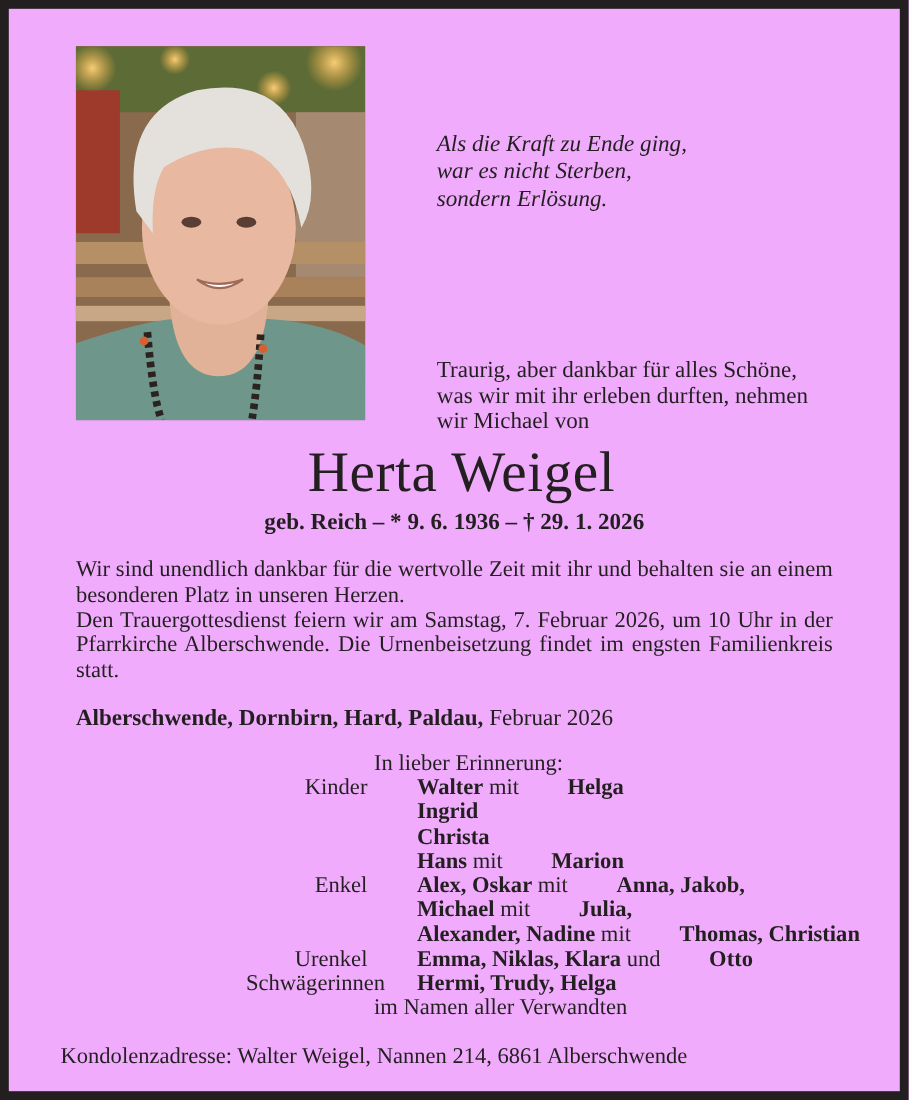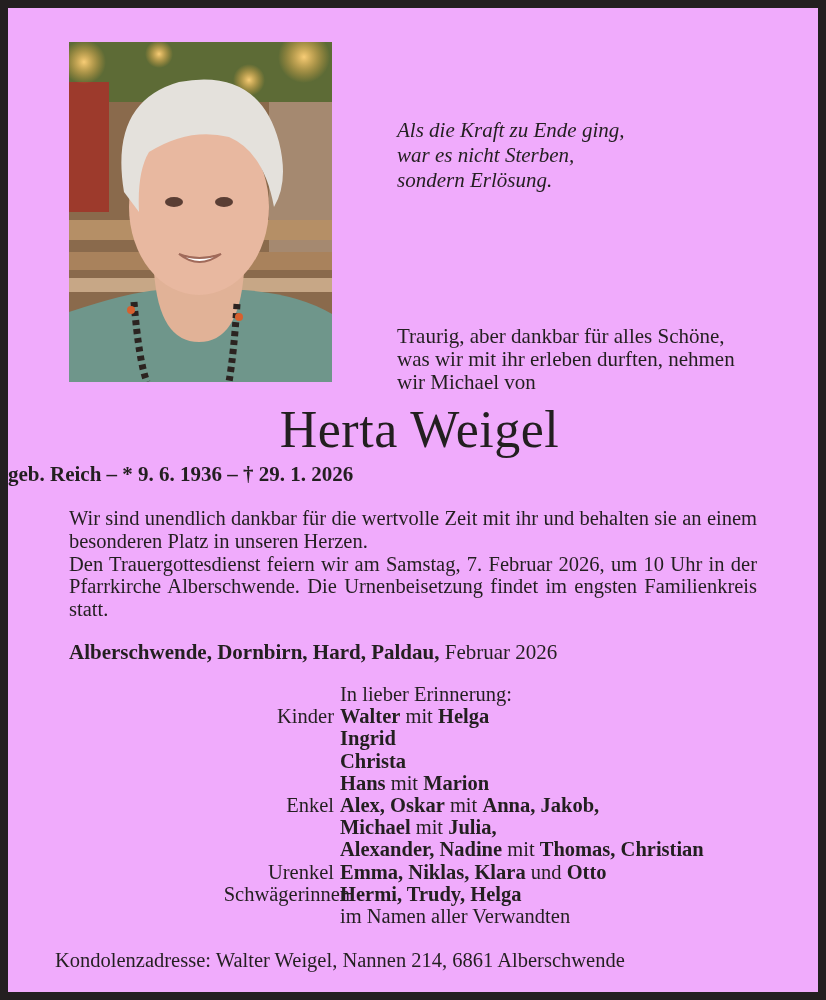--- a/index.html
+++ b/index.html
@@ -46,20 +46,21 @@
     left: 0; width: 823px; top: 394px;
     text-align: center;
     font-family: "Liberation Serif", serif;
     font-size: 52px;
     line-height: 56px;
     letter-spacing: 0.5px;
   }
   .dates {
     position: absolute;
     left: 0; width: 810px; top: 453px;
+    text-align: center;
     font-family: "Liberation Serif", serif;
     font-weight: bold;
     font-size: 21px;
     line-height: 26px;
   }
   .body-text {
     position: absolute;
     left: 61px; top: 499px;
     width: 688px;
     font-family: "Liberation Serif", serif;
@@ -81,21 +82,21 @@
     left: 0; top: 675px;
     width: 810px;
     font-family: "Liberation Serif", serif;
     font-size: 20.5px;
     line-height: 22.2px;
   }
   .family .heading { position: absolute; left: 332px; top: 0; }
   .row { position: absolute; left: 0; width: 810px; height: 22px; }
   .row .label { position: absolute; right: 484px; text-align: right; white-space: nowrap; }
   .row .names { position: absolute; left: 332px; white-space: nowrap; }
-  .row .names b { font-weight: bold; }
+  .row .names b { font-weight: bold; margin-left: 39px; }
   .condolence {
     position: absolute;
     left: 47px; top: 940px;
     font-family: "Liberation Serif", serif;
     font-size: 20.5px;
     line-height: 24px;
     text-align: right;
   }
 </style>
 </head>

